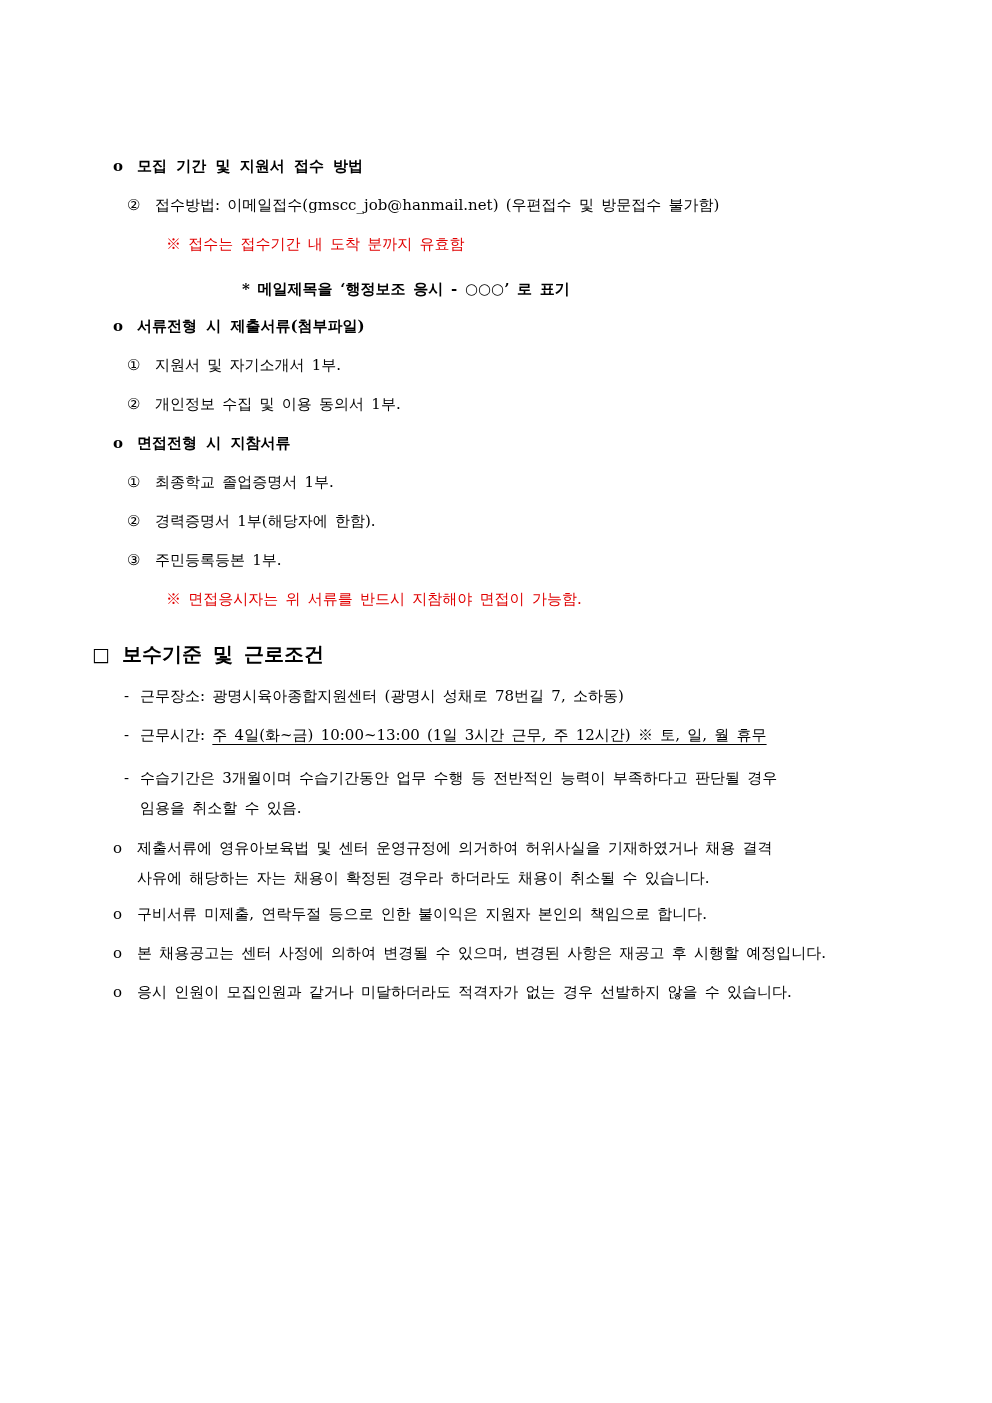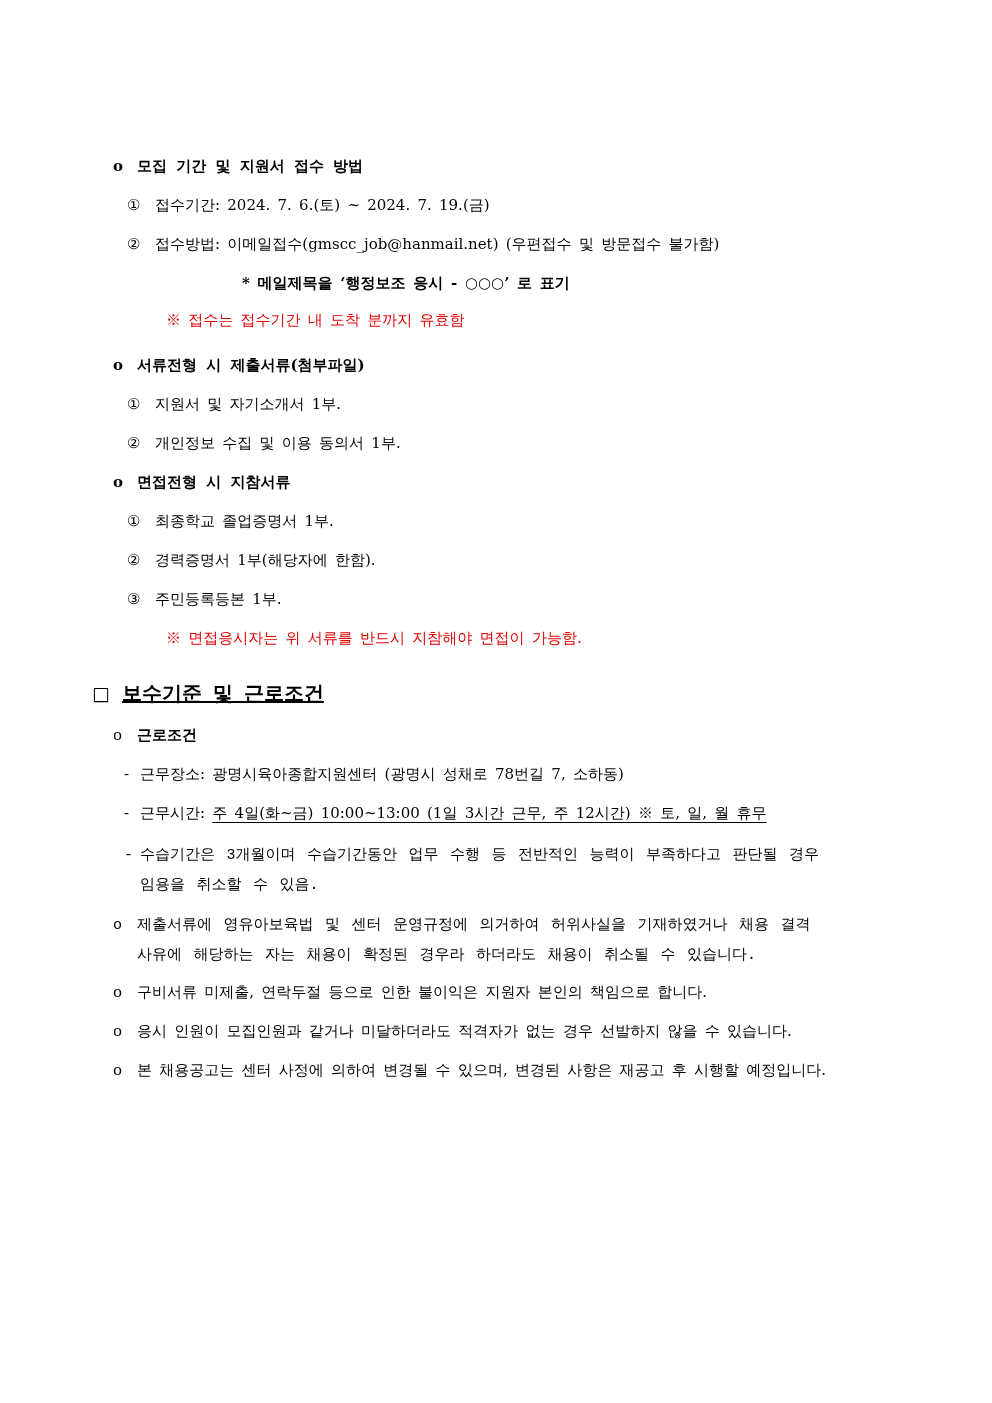--- a/index.html
+++ b/index.html
@@ -61,21 +61,20 @@
     margin-bottom: 22px;
   }
 
   
   .big-head {
     font-size: 20px;
     line-height: 27px;
     font-weight: bold;
     margin: 30px 0 17px 0;
     word-spacing: 4px;
-    text-decoration: underline;
   }
   .big-head .box {
     display: inline-block;
     margin-right: 12px;
     font-weight: normal;
     font-size: 19px;
   }
 
   
   .obul { padding-left: 45px; }
@@ -94,38 +93,35 @@
   }
 
   .b { font-weight: bold; }
   .bu {
     font-weight: normal;
     text-decoration: underline;
     text-underline-offset: 4px;
   }
 
   
-  .para2 { line-height: 30px; margin-bottom: 10px; font-family: Liberation Mono, monospace; }
+  .para2 { line-height: 30px; margin-bottom: 10px; }
 </style>
 </head>
 <body>
 
 <div class="doc">
 
   <div class="row sec-head">
     <span class="mk">o</span><span>모집 기간 및 지원서 접수 방법</span>
   </div>
   <div class="row numrow">
-    <span class="num">①</span><span>접수기간: 2024. 7. 6.(토) ~ 2024. 7. 19.(금)</span>
-  </div>
-  <div class="row numrow">
     <span class="num">②</span><span>접수방법: 이메일접수(gmscc_job@hanmail.net) (우편접수 및 방문접수 불가함)</span>
   </div>
+  <div class="row red-note">※ 접수는 접수기간 내 도착 분까지 유효함</div>
   <div class="row star-note">* 메일제목을 ‘행정보조 응시 - ○○○’ 로 표기</div>
-  <div class="row red-note">※ 접수는 접수기간 내 도착 분까지 유효함</div>
 
   <div class="row sec-head">
     <span class="mk">o</span><span>서류전형 시 제출서류(첨부파일)</span>
   </div>
   <div class="row numrow">
     <span class="num">①</span><span>지원서 및 자기소개서 1부.</span>
   </div>
   <div class="row numrow">
     <span class="num">②</span><span>개인정보 수집 및 이용 동의서 1부.</span>
   </div>
@@ -140,41 +136,38 @@
     <span class="num">②</span><span>경력증명서 1부(해당자에 한함).</span>
   </div>
   <div class="row numrow">
     <span class="num">③</span><span>주민등록등본 1부.</span>
   </div>
   <div class="row red-note">※ 면접응시자는 위 서류를 반드시 지참해야 면접이 가능함.</div>
 
   <div class="big-head">
     <span class="box">□</span><span>보수기준 및 근로조건</span>
   </div>
-  <div class="row obul">
-    <span class="mk">o</span><span class="b">근로조건</span>
-  </div>
   <div class="row dashrow">
     <span class="dash">-</span><span>근무장소: 광명시육아종합지원센터 (광명시 성채로 78번길 7, 소하동)</span>
   </div>
   <div class="row dashrow">
     <span class="dash">-</span><span>근무시간:</span> <span class="bu">주 4일(화~금) 10:00~13:00 (1일 3시간 근무, 주 12시간)  ※ 토, 일, 월 휴무</span>
   </div>
   <div class="row dashrow para2 wrap-ok">
     <span class="dash">-</span><span>수습기간은 3개월이며 수습기간동안 업무 수행 등 전반적인 능력이 부족하다고 판단될 경우</span><br>
     <span>임용을 취소할 수 있음.</span>
   </div>
 
   <div class="row obul para2 wrap-ok">
     <span class="mk">o</span><span>제출서류에 영유아보육법 및 센터 운영규정에 의거하여 허위사실을 기재하였거나 채용 결격</span><br>
     <span>사유에 해당하는 자는 채용이 확정된 경우라 하더라도 채용이 취소될 수 있습니다.</span>
   </div>
   <div class="row obul">
     <span class="mk">o</span><span>구비서류 미제출, 연락두절 등으로 인한 불이익은 지원자 본인의 책임으로 합니다.</span>
   </div>
   <div class="row obul">
-    <span class="mk">o</span><span>응시 인원이 모집인원과 같거나 미달하더라도 적격자가 없는 경우 선발하지 않을 수 있습니다.</span>
+    <span class="mk">o</span><span>본 채용공고는 센터 사정에 의하여 변경될 수 있으며, 변경된 사항은 재공고 후 시행할 예정입니다.</span>
   </div>
   <div class="row obul">
-    <span class="mk">o</span><span>본 채용공고는 센터 사정에 의하여 변경될 수 있으며, 변경된 사항은 재공고 후 시행할 예정입니다.</span>
+    <span class="mk">o</span><span>응시 인원이 모집인원과 같거나 미달하더라도 적격자가 없는 경우 선발하지 않을 수 있습니다.</span>
   </div>
 
 </div>
 
 </body></html>

